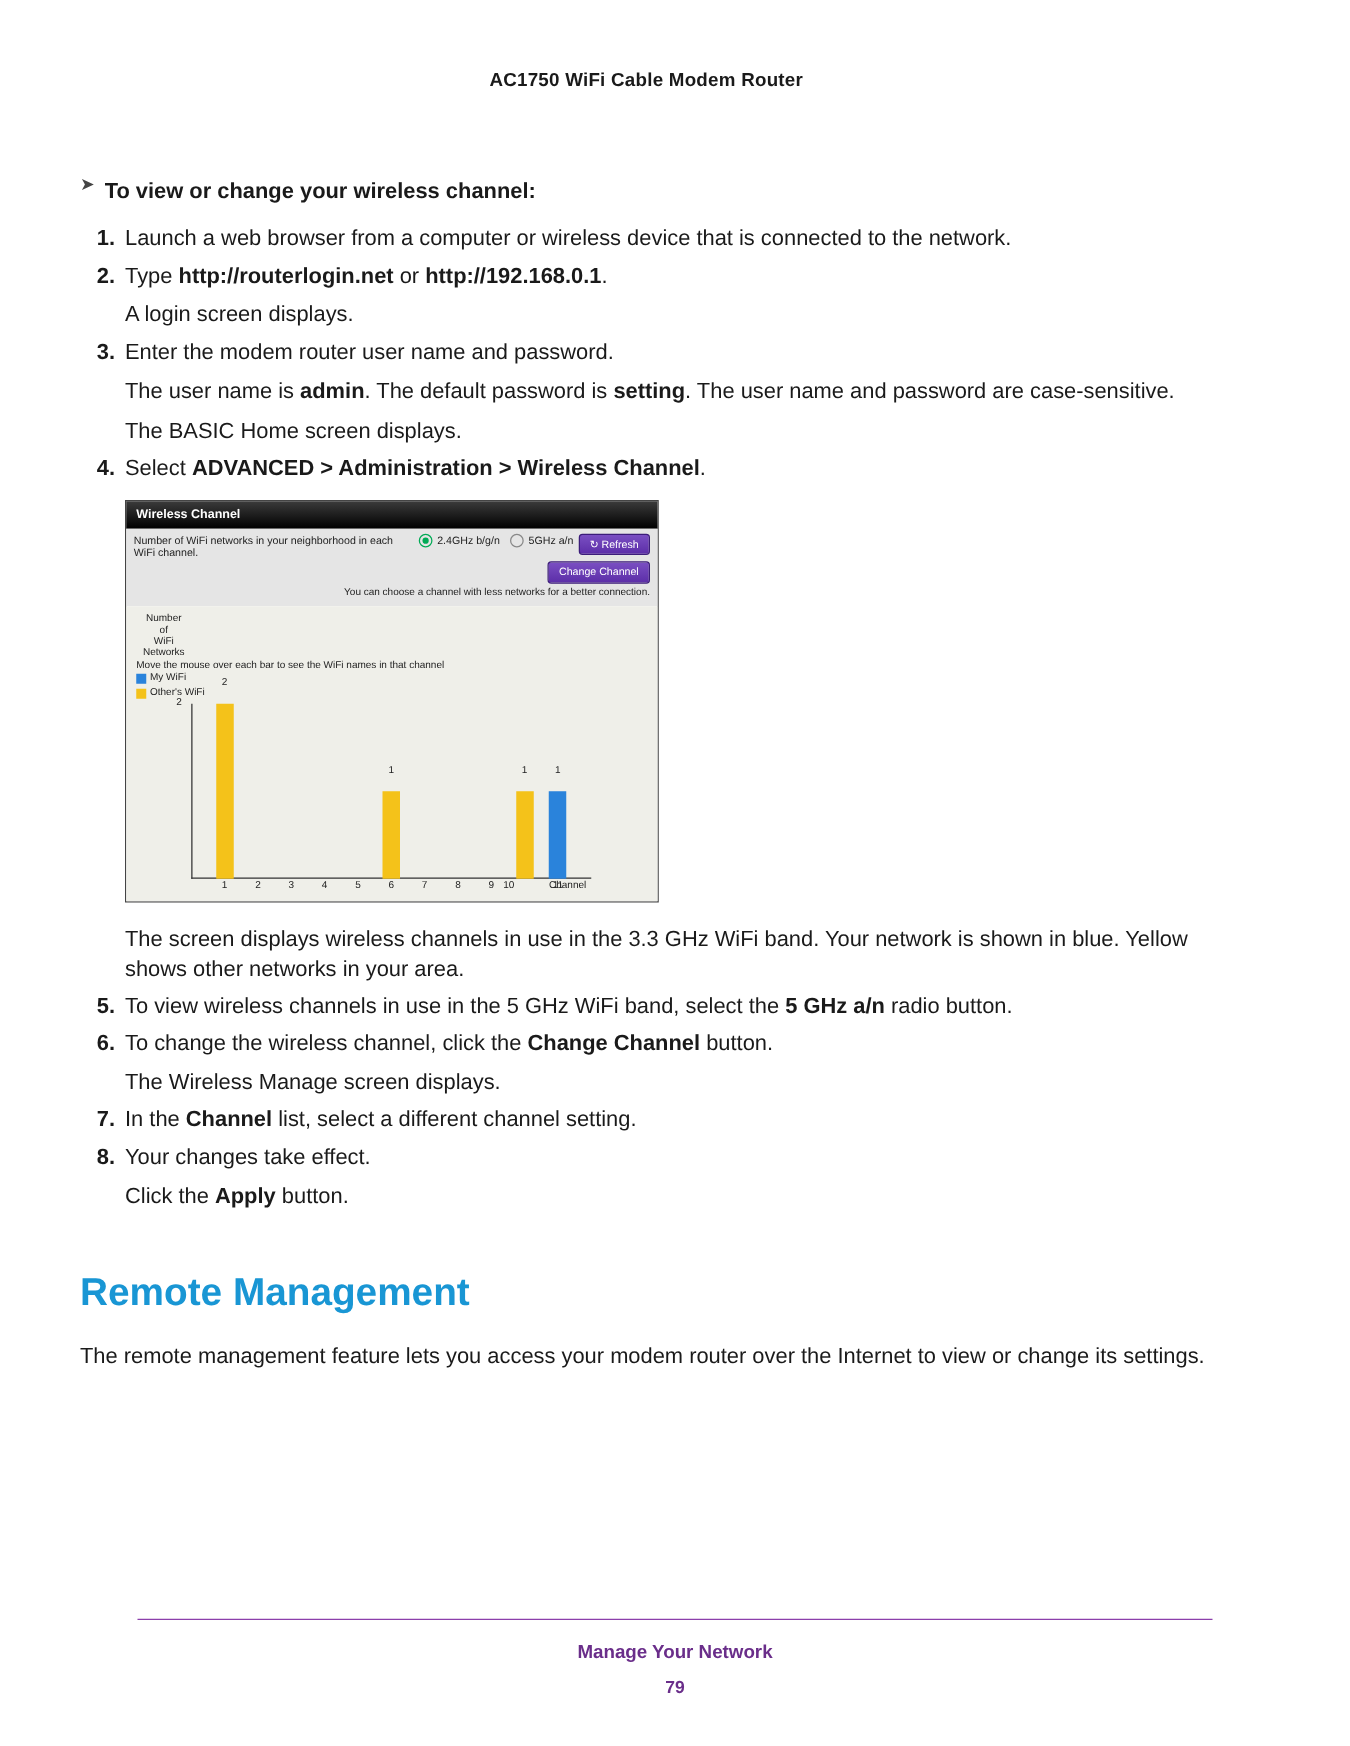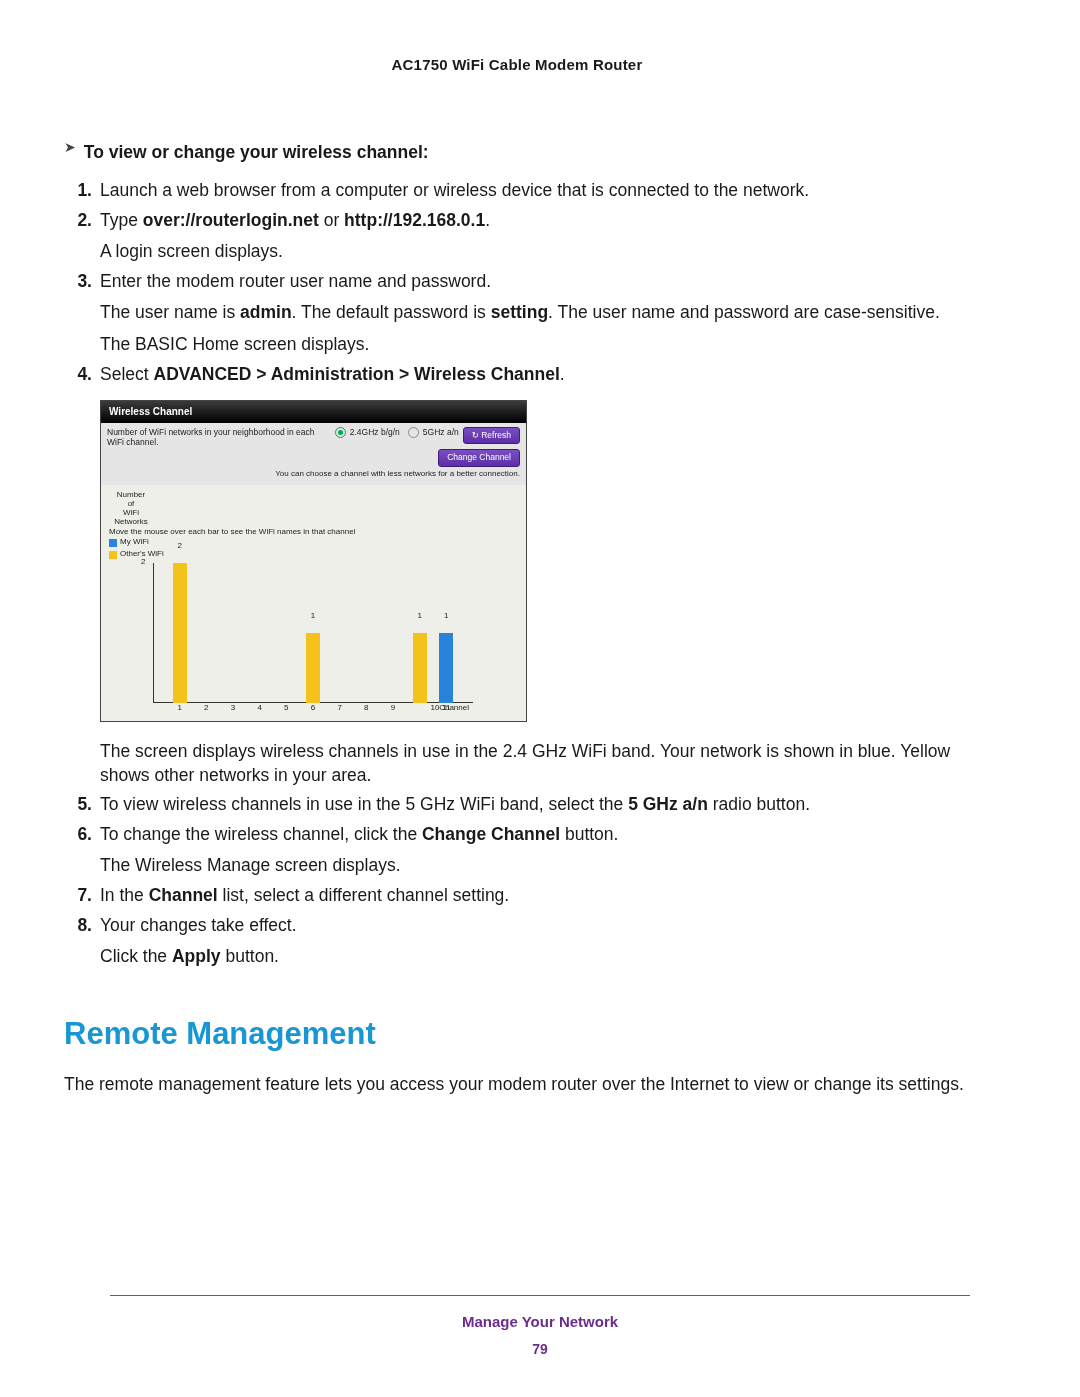--- a/index.html
+++ b/index.html
@@ -71,21 +71,21 @@
 <ol class="steps indent-block" id="steps">
       <li>
         <span class="num">1.</span>
         <div class="body">
           <p>Launch a web browser from a computer or wireless device that is connected to the network.</p>
         </div>
       </li>
       <li>
         <span class="num">2.</span>
         <div class="body">
-          <p>Type <b>over://routerlogin.net</b> or <b>http://192.168.0.1</b>.</p>
+          <p>Type <b>http://routerlogin.net</b> or <b>http://192.168.0.1</b>.</p>
           <p>A login screen displays.</p>
         </div>
       </li>
       <li>
         <span class="num">3.</span>
         <div class="body">
           <p>Enter the modem router user name and password.</p>
           <p>The user name is <b>admin</b>. The default password is <b>setting</b>. The user name and password are case-sensitive.</p>
           <p>The BASIC Home screen displays.</p>
         </div>
@@ -150,31 +150,31 @@
                 <span class="xlab">Channel</span>
                 <span class="xt" style="left: 26.6667px;">1</span>
                 <span class="xt" style="left: 53.3333px;">2</span>
                 <span class="xt" style="left: 80px;">3</span>
                 <span class="xt" style="left: 106.667px;">4</span>
                 <span class="xt" style="left: 133.333px;">5</span>
                 <span class="xt" style="left: 160px;">6</span>
                 <span class="xt" style="left: 186.667px;">7</span>
                 <span class="xt" style="left: 213.333px;">8</span>
                 <span class="xt" style="left: 240px;">9</span>
-                <span class="xt" style="left: 282px;">10</span>
+                <span class="xt" style="left: 254px;">10</span>
                 <span class="xt" style="left: 293.333px;">11</span>
               </div>
             </div>
           </div>
         </div>
       </li>
       <li>
         <span class="num"></span>
         <div class="body">
-          <p>The screen displays wireless channels in use in the 2.4 GHz WiFi band. Your network is shown in blue. Yellow shows other networks in your area.</p>
+          <p>The screen displays wireless channels in use in the 3.3 GHz WiFi band. Your network is shown in blue. Yellow shows other networks in your area.</p>
         </div>
       </li>
       <li>
         <span class="num">5.</span>
         <div class="body">
           <p>To view wireless channels in use in the 5 GHz WiFi band, select the <b>5 GHz a/n</b> radio button.</p>
         </div>
       </li>
       <li>
         <span class="num">6.</span>

